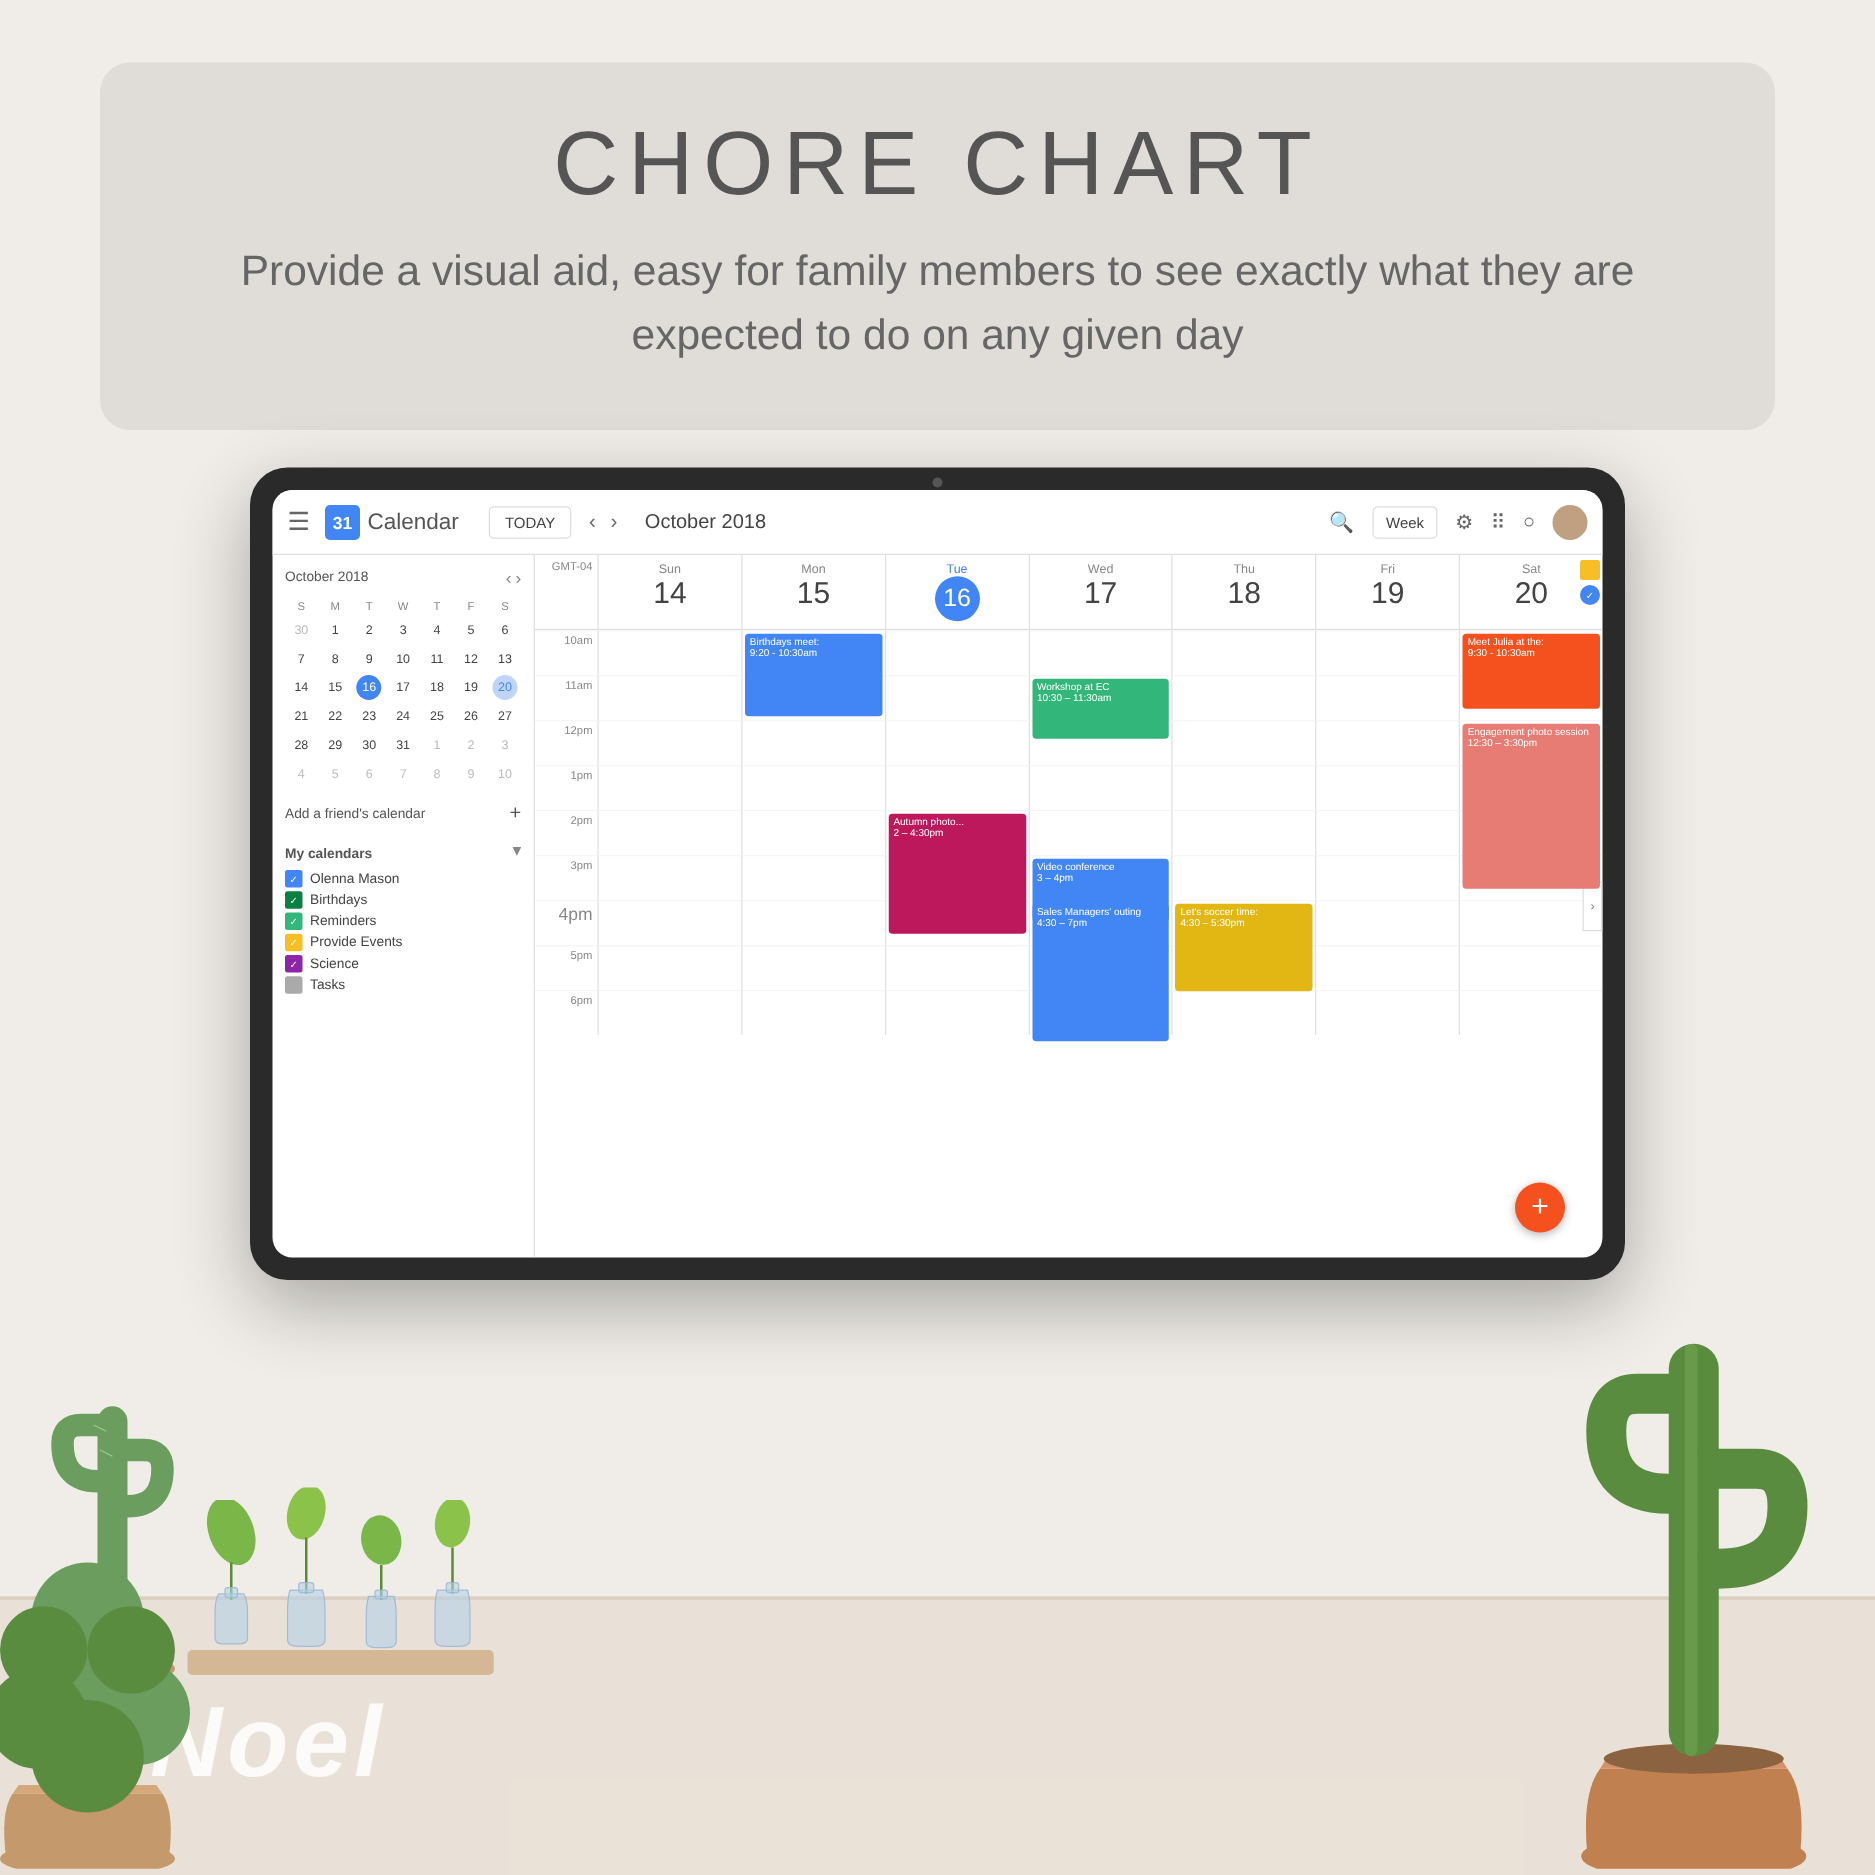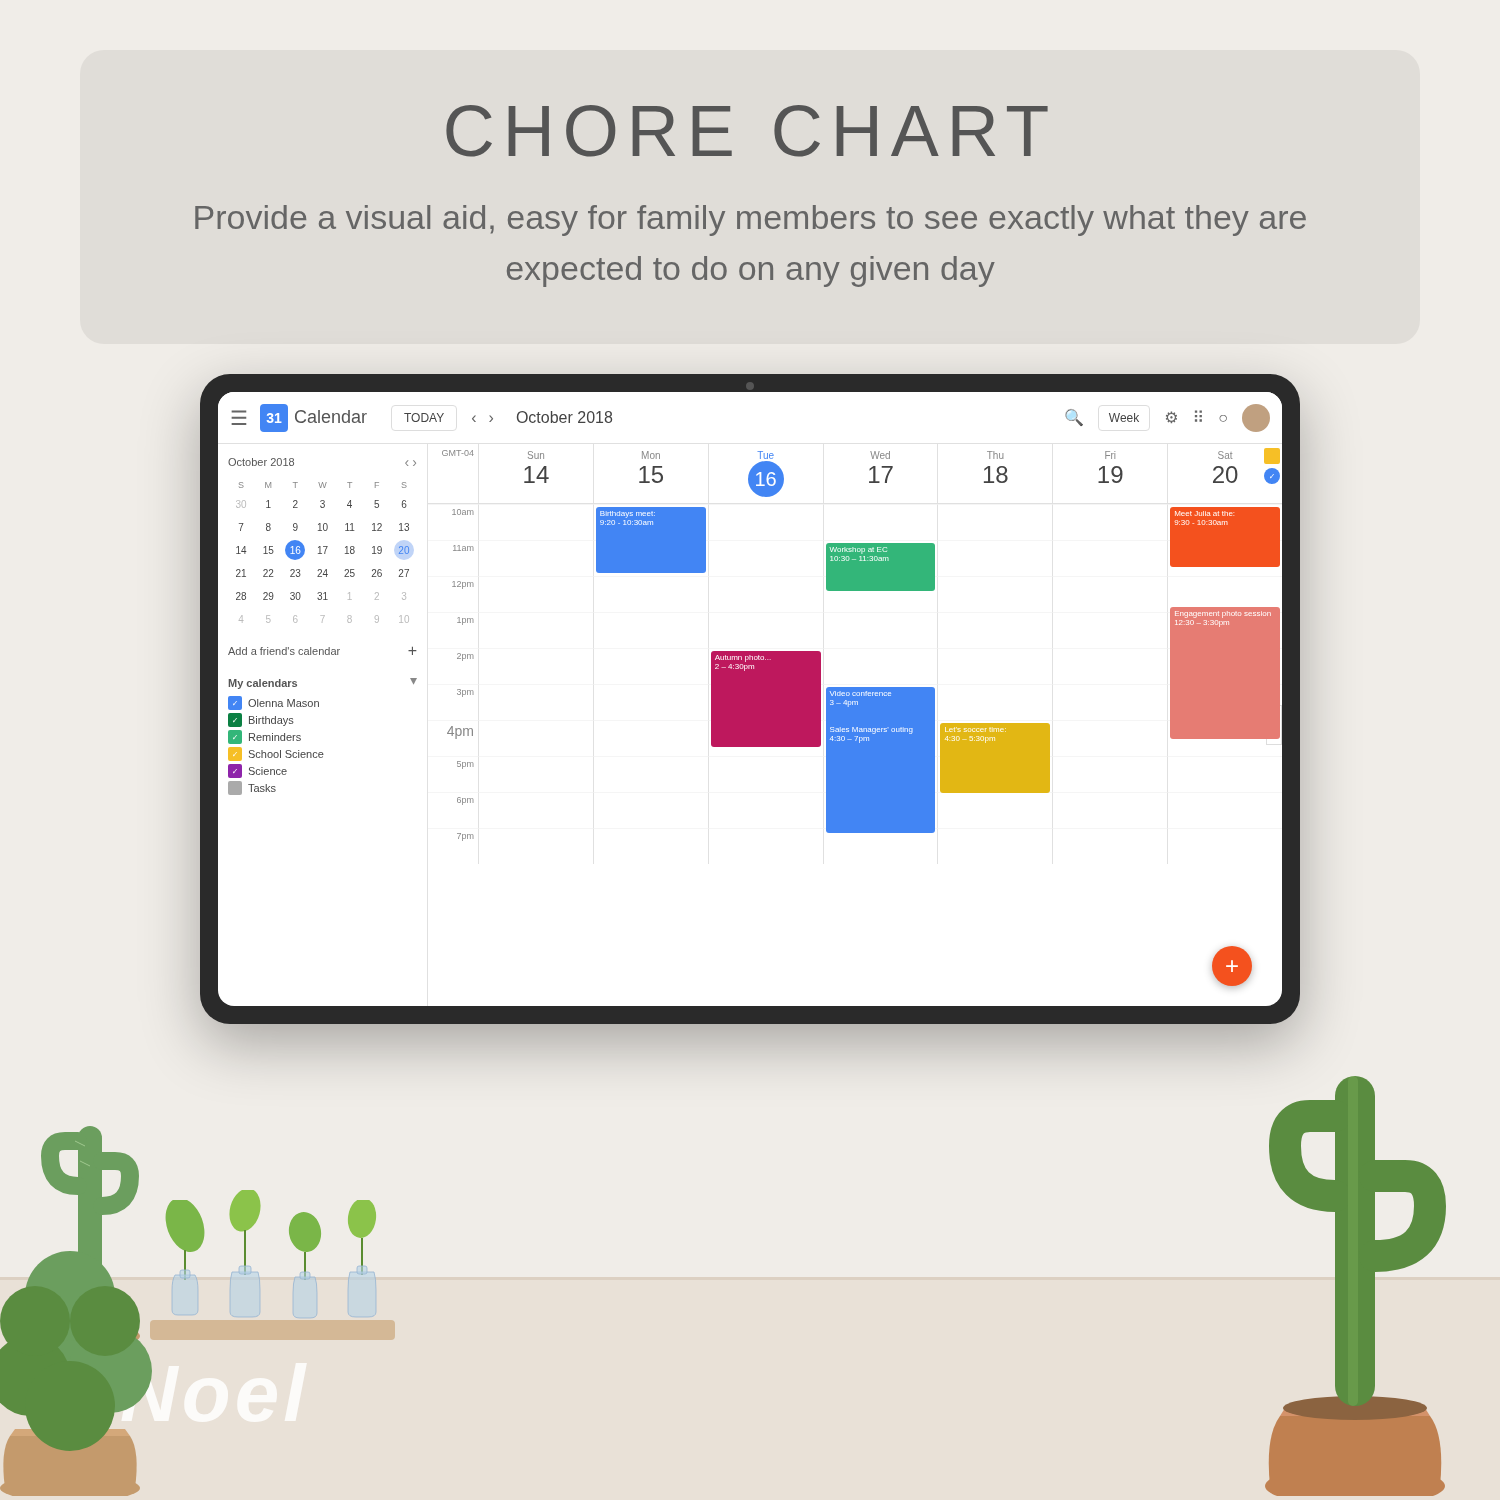--- a/index.html
+++ b/index.html
@@ -497,21 +497,21 @@
             <div class="cal-item">
               <div class="cal-checkbox cb-teal">
                   <span style="color:#fff;font-size:8px;">✓</span>
                 </div>
               <span>Reminders</span>
             </div>
             <div class="cal-item">
               <div class="cal-checkbox cb-yellow">
                   <span style="color:#fff;font-size:8px;">✓</span>
                 </div>
-              <span>School Science</span>
+              <span>Provide Events</span>
             </div>
             <div class="cal-item">
               <div class="cal-checkbox cb-purple">
                   <span style="color:#fff;font-size:8px;">✓</span>
                 </div>
               <span>Science</span>
             </div>
             <div class="cal-item">
               <div class="cal-checkbox cb-gray"></div>
               <span>Tasks</span>
@@ -594,21 +594,21 @@
 
             <div class="time-row">
               <div class="time-cell" style="font-size:9px;color:#888;text-align:right;padding-right:4px;border-left:none;">12pm</div>
               <div class="time-cell"></div>
               <div class="time-cell"></div>
               <div class="time-cell"></div>
               <div class="time-cell"></div>
               <div class="time-cell"></div>
               <div class="time-cell"></div>
               <div class="time-cell" style="position:relative;">
-                <div style="position:absolute;top:2px;left:2px;right:2px;height:132px;background:#e67c73;border-radius:3px;padding:2px 4px;font-size:8px;color:#fff;z-index:10;margin-top:28px;">
+                <div style="position:absolute;top:2px;left:2px;right:2px;height:132px;background:#e67c73;border-radius:3px;padding:2px 4px;font-size:8px;color:#fff;z-index:10;">
                   <span>Engagement photo session</span><br>
                   <span>12:30 – 3:30pm</span>
                 </div>
               </div>
             </div>
 
             <div class="time-row">
               <div class="time-cell" style="font-size:9px;color:#888;text-align:right;padding-right:4px;border-left:none;">1pm</div>
               <div class="time-cell"></div>
               <div class="time-cell"></div>
@@ -687,30 +687,20 @@
               <div class="time-cell" style="font-size:9px;color:#888;text-align:right;padding-right:4px;border-left:none;">6pm</div>
               <div class="time-cell"></div>
               <div class="time-cell"></div>
               <div class="time-cell"></div>
               <div class="time-cell"></div>
               <div class="time-cell"></div>
               <div class="time-cell"></div>
               <div class="time-cell"></div>
             </div>
 
-            <div class="time-row">
-              <div class="time-cell" style="font-size:9px;color:#888;text-align:right;padding-right:4px;border-left:none;">7pm</div>
-              <div class="time-cell"></div>
-              <div class="time-cell"></div>
-              <div class="time-cell"></div>
-              <div class="time-cell"></div>
-              <div class="time-cell"></div>
-              <div class="time-cell"></div>
-              <div class="time-cell"></div>
-            </div>
           </div>
 
           <div class="cal-fab">+</div>
 
           <div style="position:absolute;right:0;top:50%;transform:translateY(-50%);background:#fff;border:1px solid #ddd;width:16px;height:40px;display:flex;align-items:center;justify-content:center;font-size:10px;cursor:pointer;color:#888;">›</div>
 
           <div style="position:absolute;top:0;right:0;width:20px;display:flex;flex-direction:column;gap:4px;padding:4px 2px;">
             <div style="width:16px;height:16px;background:#f6bf26;border-radius:2px;"></div>
             <div style="width:16px;height:16px;background:#4285f4;border-radius:50%;display:flex;align-items:center;justify-content:center;">
                 <span style="color:#fff;font-size:8px;">✓</span>

